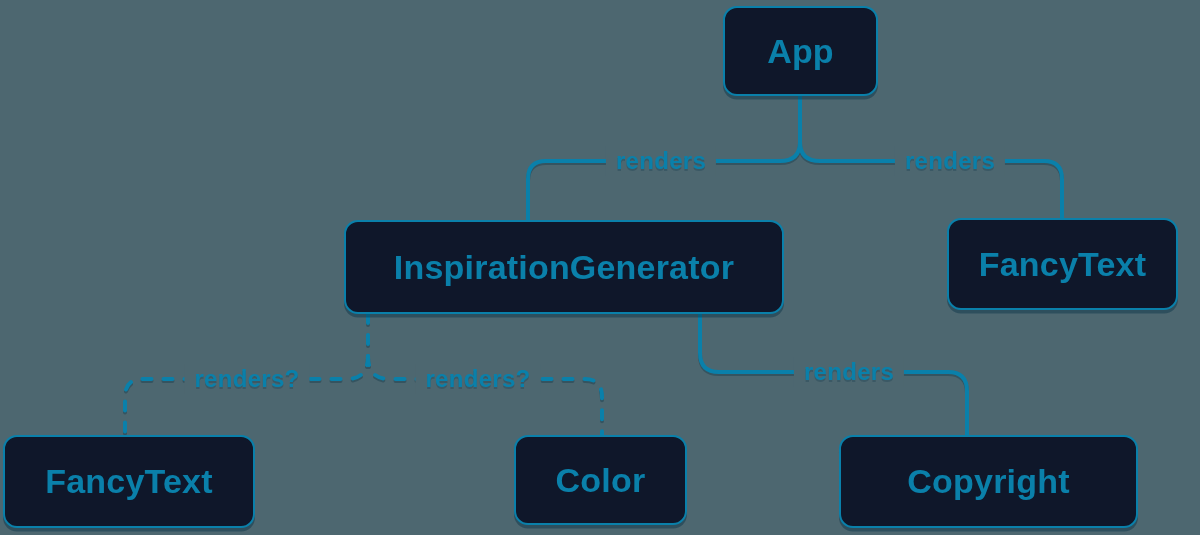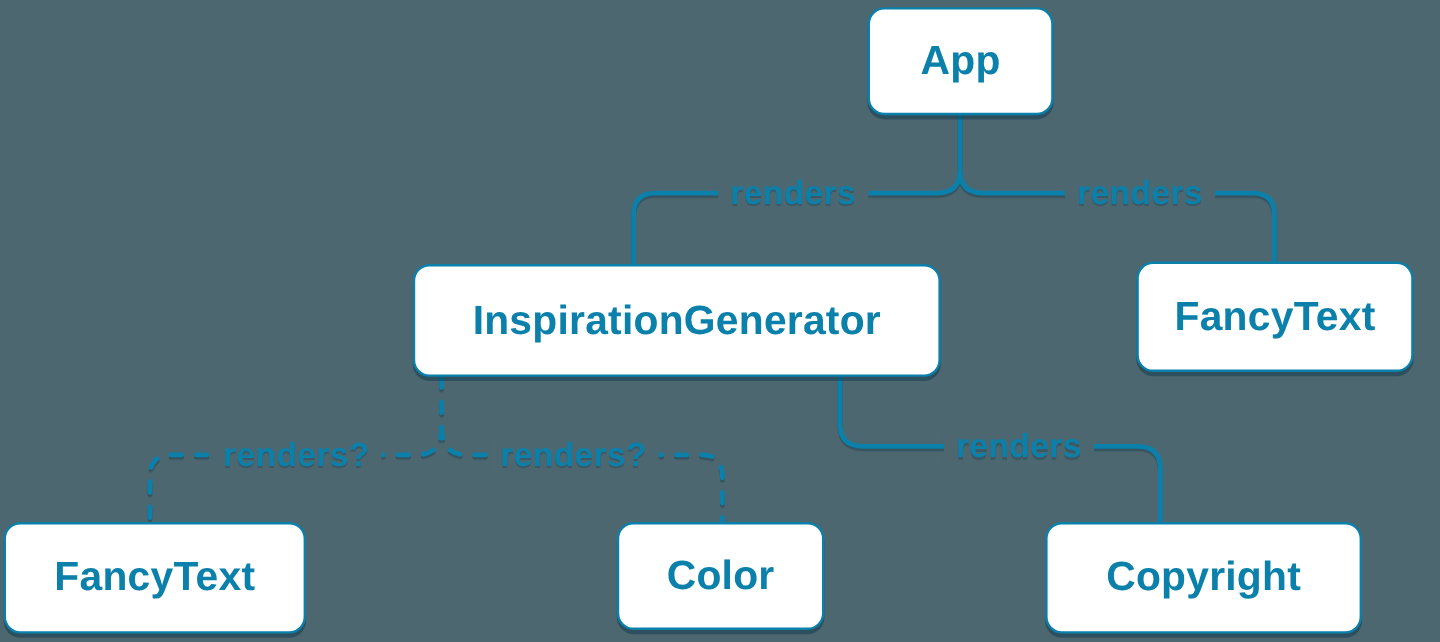--- a/index.html
+++ b/index.html
@@ -30,42 +30,42 @@
     stroke: var(--accent);
     stroke-width: 4;
   }
   .edge.dashed {
     stroke-dasharray: 9 12;
     stroke-linecap: round;
   }
   .node {
     position: absolute;
     box-sizing: border-box;
-    background: #ffffff;
+    background: #0f172a;
     border: 2.5px solid var(--accent);
     border-radius: 14px;
     box-shadow: 0 3.5px 0 var(--shadow);
     display: flex;
     align-items: center;
     justify-content: center;
     z-index: 2;
   }
   .node .node-label {
     color: var(--accent);
     font-size: 34px;
     font-weight: 600;
     letter-spacing: 0.2px;
     white-space: nowrap;
   }
   .edge-label {
     position: absolute;
     transform: translate(-50%, -50%);
     background: var(--bg);
     color: var(--accent);
-    font-size: 28px;
+    font-size: 24px;
     font-weight: 600;
     letter-spacing: 0.3px;
     padding: 0 10px;
     line-height: 30px;
     white-space: nowrap;
     z-index: 1;
     text-shadow: 0 2px 0 rgba(8, 48, 66, 0.25);
   }
 </style>
 </head>
@@ -105,17 +105,17 @@
   </div>
 
   <div class="node" style="left:3px; top:435px; width:252px; height:93px;">
     <span class="node-label">FancyText</span>
   </div>
 
   <div class="node" style="left:514px; top:435px; width:173px; height:90px;">
     <span class="node-label">Color</span>
   </div>
 
-  <div class="node" style="left:839px; top:435px; width:264px; height:93px;margin-left:32px;">
+  <div class="node" style="left:839px; top:435px; width:299px; height:93px;">
     <span class="node-label">Copyright</span>
   </div>
 
 </div>
 
 </body></html>

